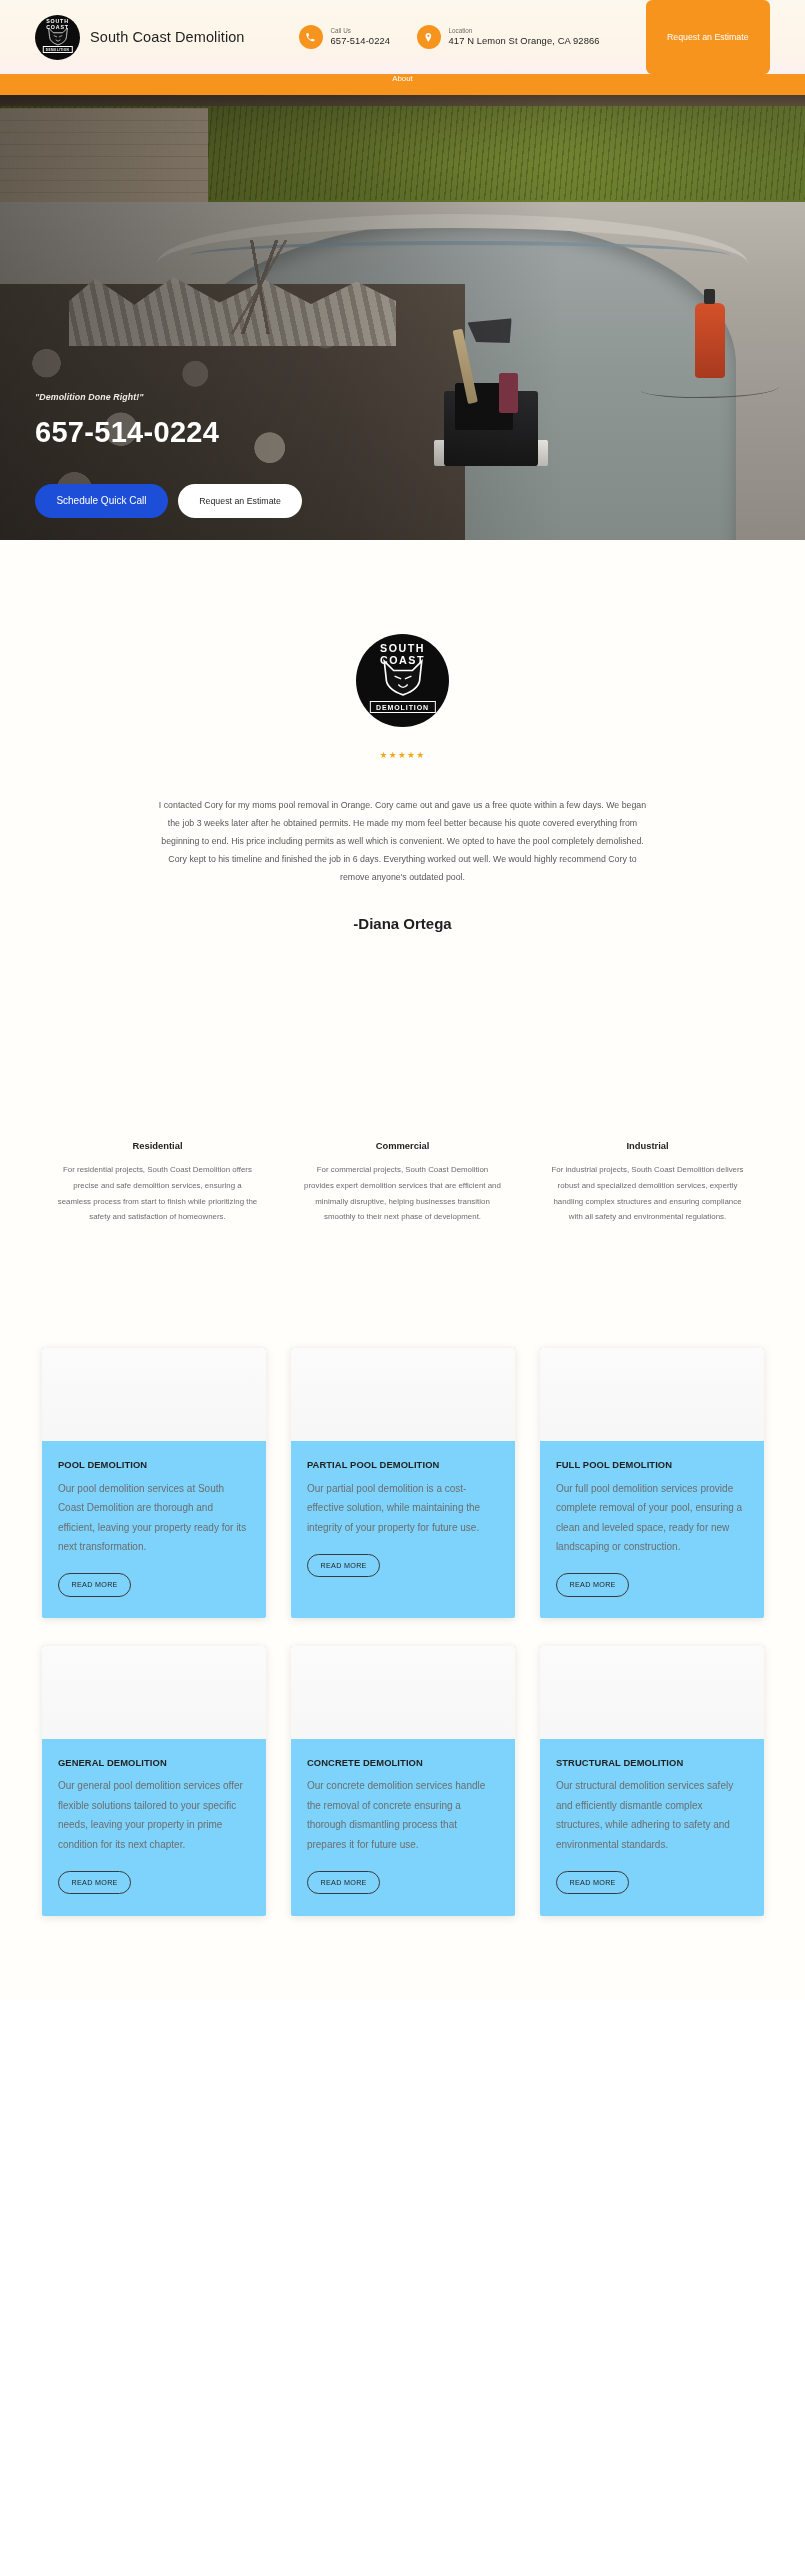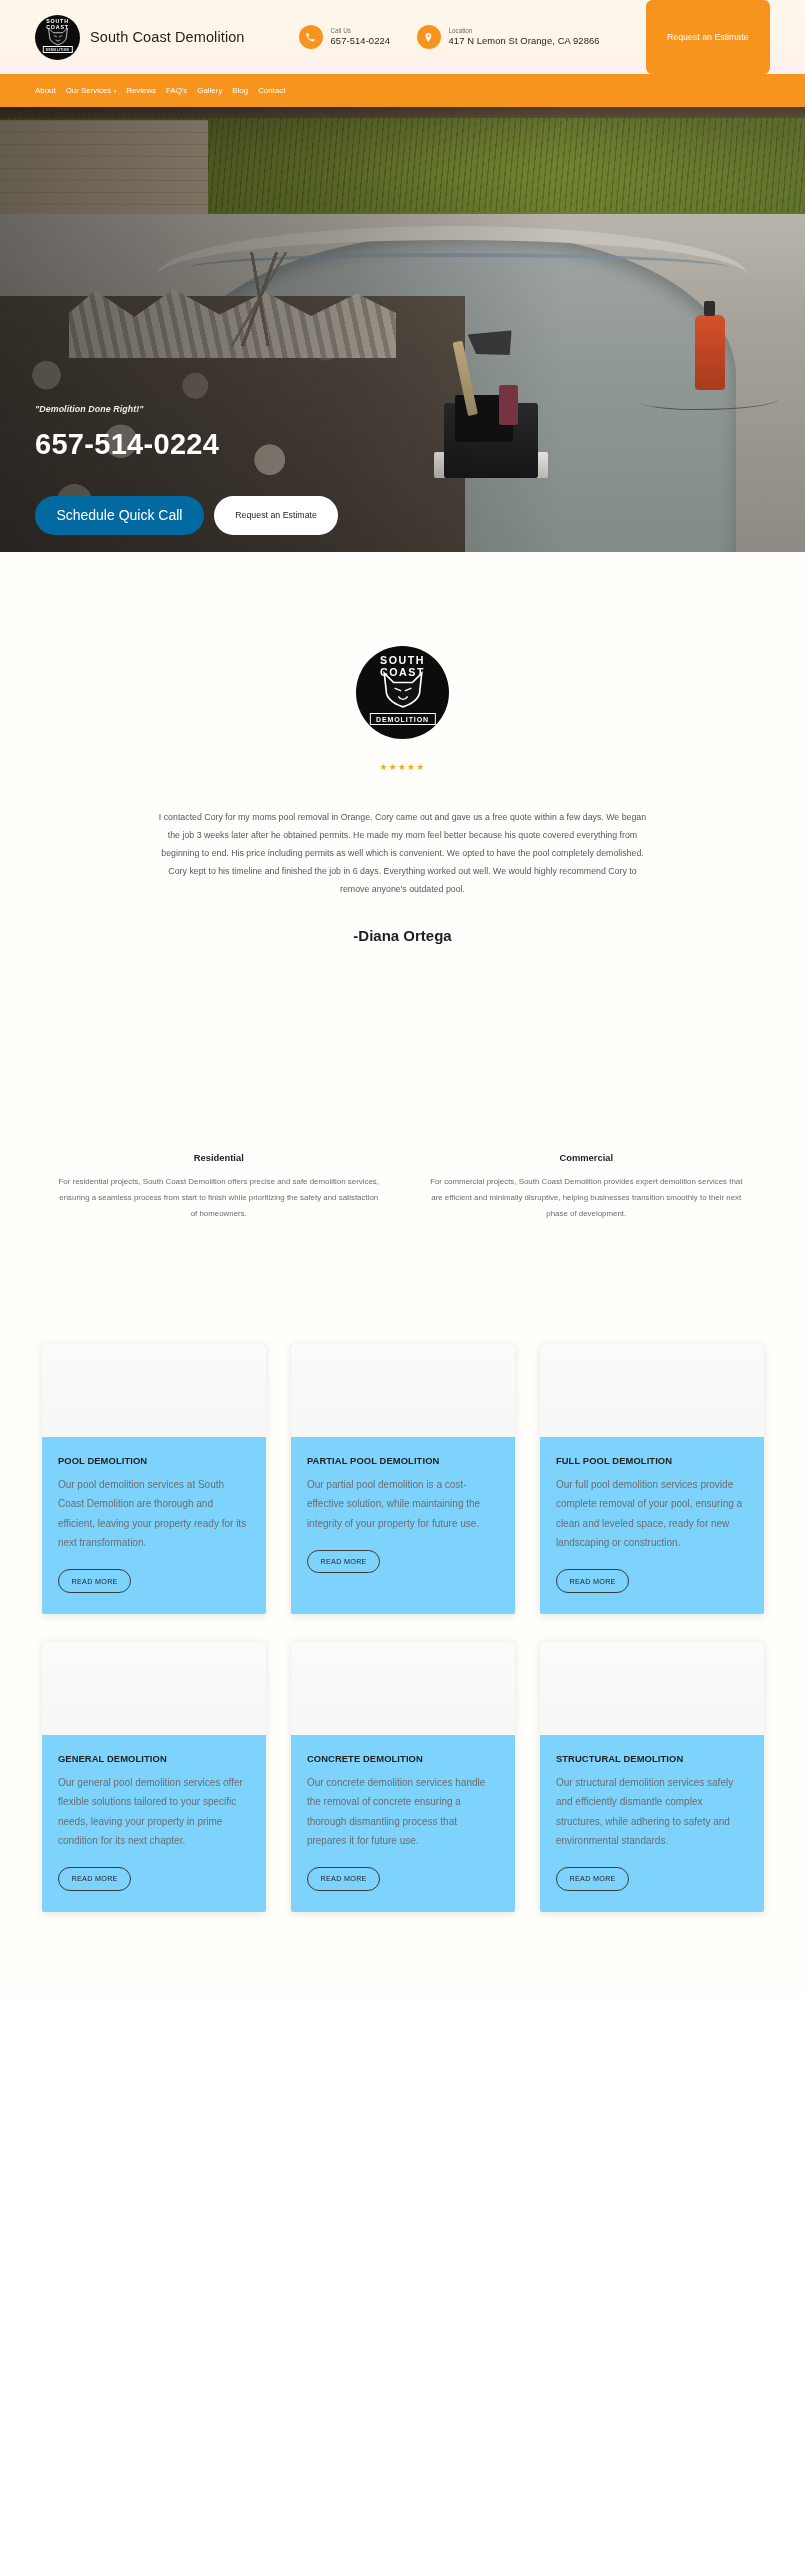--- a/index.html
+++ b/index.html
@@ -65,25 +65,26 @@
     font-family:inherit;
     font-size:8.8px;
     padding:16.4px 21.4px;
     cursor:pointer;
     white-space:nowrap;
   }
 
   
   .navbar{
     background:#f7941e;
-    height:33px;
+    height:21px;
     display:flex;
     align-items:center;
     padding:0 35px;
     gap:10px;
+    flex-direction:column;
   }
   .nav-link{
     color:#fff;
     font-size:7.9px;
     text-decoration:none;
     display:flex;
     align-items:center;
     gap:2.5px;
     cursor:pointer;
   }
@@ -228,22 +229,22 @@
   .hero-tag{
     color:#f0ece4; font-style:italic; font-size:8.8px; font-weight:600;
     letter-spacing:0.1px; margin-bottom:14px;
   }
   .hero-phone{
     color:#fff; font-size:29px; font-weight:700; letter-spacing:0.3px;
     margin-bottom:35px;
   }
   .hero-btns{ display:flex; gap:10px; }
   .btn-orange{
-    background:#0369a1; color:#fff; border:none; border-radius:22.6px;
-    font-family:inherit; font-size:14px; padding:11.3px 21.4px; cursor:pointer;
+    background:#1d4ed8; color:#fff; border:none; border-radius:22.6px;
+    font-family:inherit; font-size:10px; padding:11.3px 21.4px; cursor:pointer;
     white-space:nowrap;
   }
   .btn-white{
     background:#fff; color:#1f1f1f; border:none; border-radius:22.6px;
     font-family:inherit; font-size:8.8px; padding:11.3px 21.4px; cursor:pointer;
     white-space:nowrap;
   }
 
   
   .testimonial{
@@ -450,20 +451,24 @@
 
 <section class="three-col">
   <div class="col">
     <h3>Residential</h3>
     <p>For residential projects, South Coast Demolition offers precise and safe demolition services, ensuring a seamless process from start to finish while prioritizing the safety and satisfaction of homeowners.</p>
   </div>
   <div class="col">
     <h3>Commercial</h3>
     <p>For commercial projects, South Coast Demolition provides expert demolition services that are efficient and minimally disruptive, helping businesses transition smoothly to their next phase of development.</p>
   </div>
+  <div class="col">
+    <h3>Industrial</h3>
+    <p>For industrial projects, South Coast Demolition delivers robust and specialized demolition services, expertly handling complex structures and ensuring compliance with all safety and environmental regulations.</p>
+  </div>
 </section>
 
 <section class="cards-wrap">
 
   <div class="cards-row">
     <div class="card">
       <div class="card-img"></div>
       <div class="card-body">
         <div class="card-title">POOL DEMOLITION</div>
         <div class="card-desc">Our pool demolition services at South Coast Demolition are thorough and efficient, leaving your property ready for its next transformation.</div>

